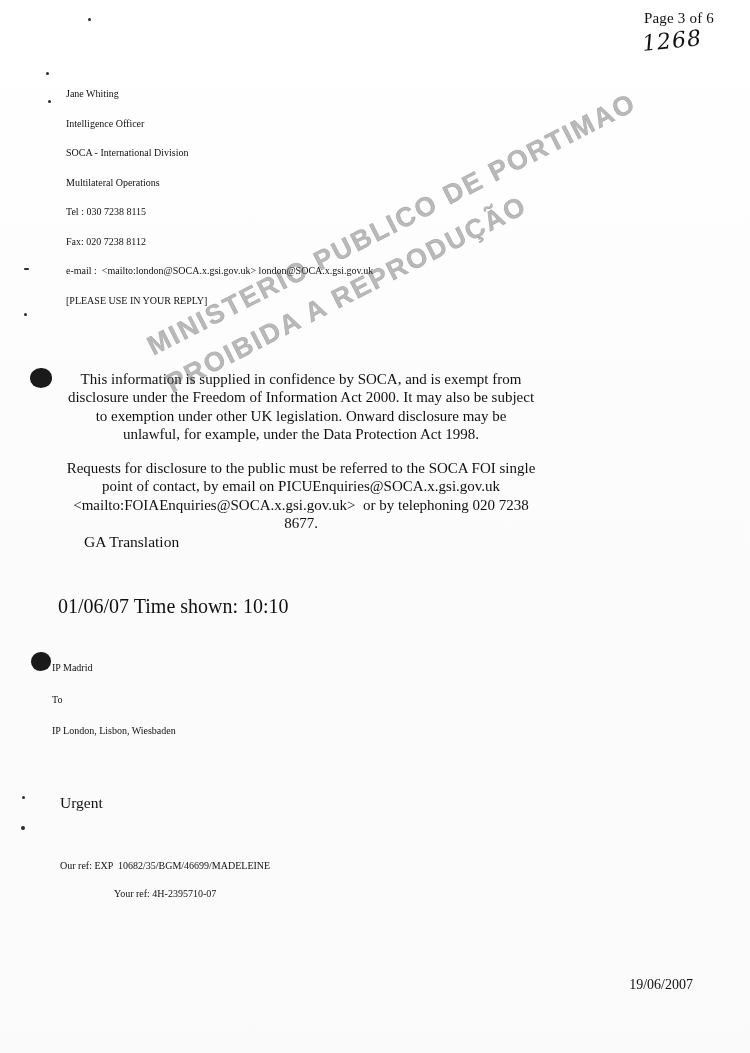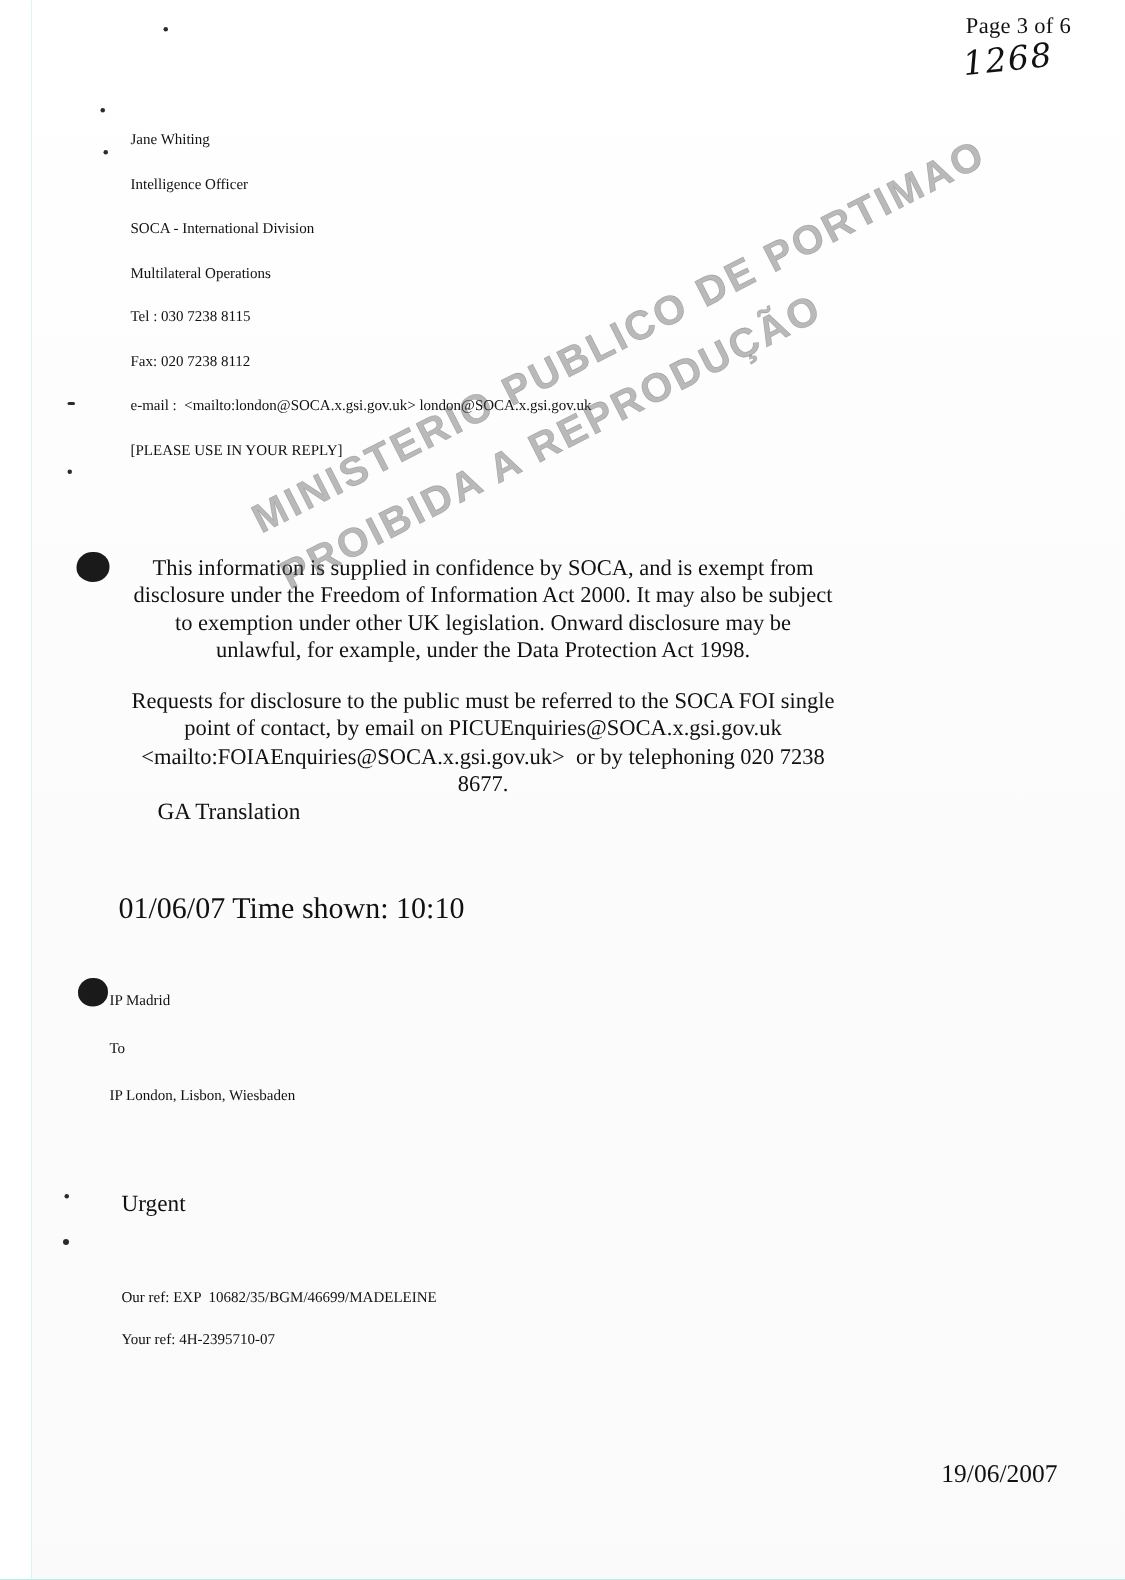--- a/index.html
+++ b/index.html
@@ -12,22 +12,21 @@
     background: #ffffff;
     font-family: "Liberation Serif", serif;
     color: #111111;
     position: relative;
     overflow: hidden;
   }
 
   .page {
     position: absolute;
     inset: 0;
-    background: #5eead4;
-    margin-left: 21px;
+    background: #eab308;
   }
 
   
   .paper-tone {
     position: absolute;
     inset: 0;
     background: linear-gradient(180deg, #ffffff 0%, #fcfcfc 45%, #fafafa 100%);
     pointer-events: none;
   }
 
@@ -119,30 +118,31 @@
     position: absolute;
     left: 60px;
     top: 794px;
     font-size: 15.5px;
   }
 
   .block-refs {
     position: absolute;
     left: 60px;
     top: 860px;
+    text-align: center;
   }
   .block-refs .line {
     margin-bottom: 16px;
   }
 
   .footer-date {
     position: absolute;
-    right: 45px;
+    right: 57px;
     bottom: 60px;
-    font-size: 17px;
+    font-size: 14px;
   }
 
   
   .ink-blob {
     position: absolute;
     width: 22px;
     height: 20px;
     background: #1a1a1a;
     border-radius: 50% 48% 52% 50% / 52% 50% 50% 48%;
   }

